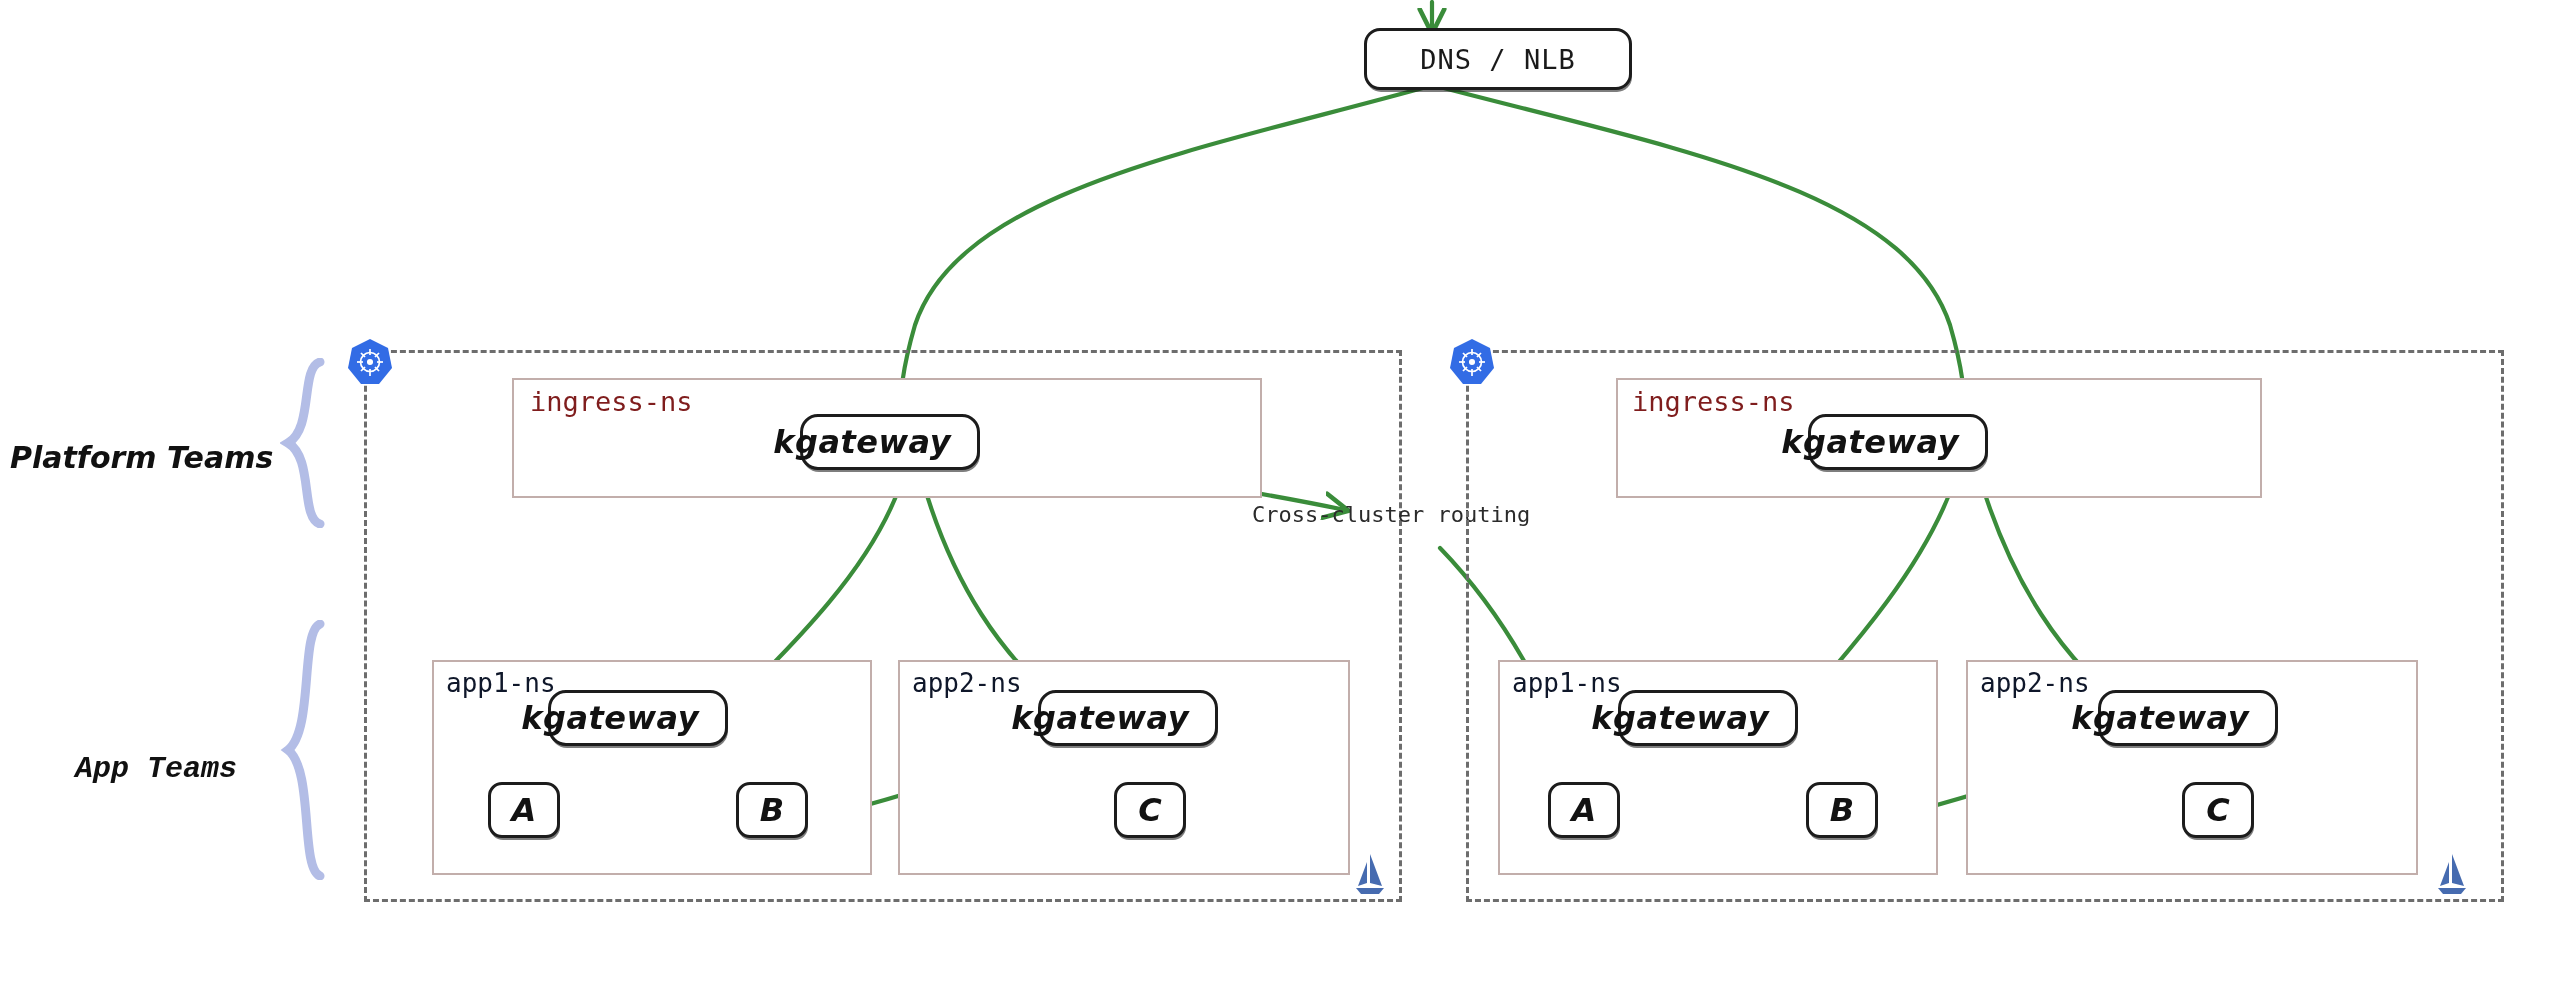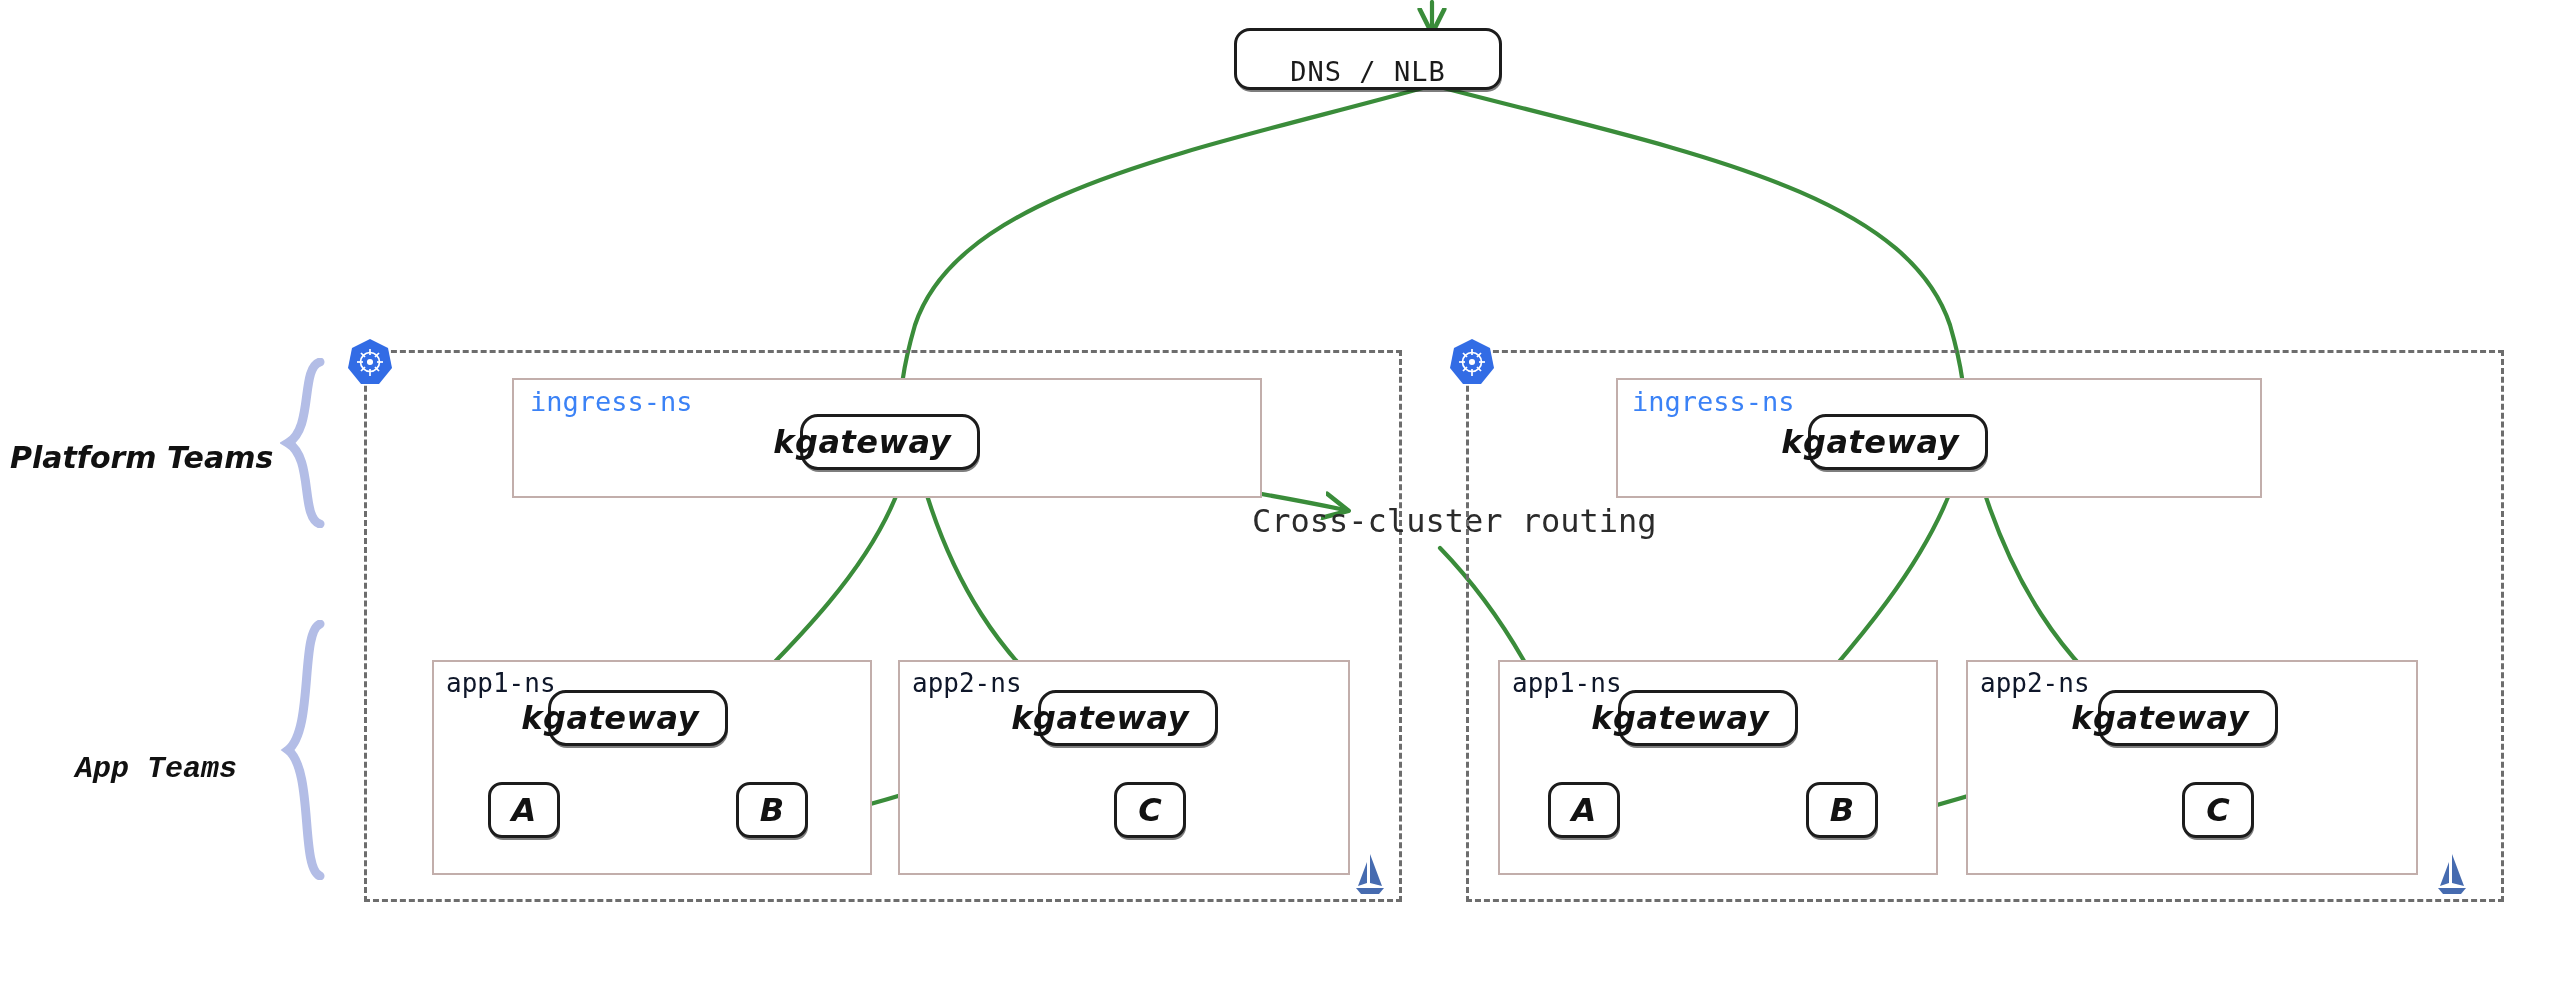--- a/index.html
+++ b/index.html
@@ -21,28 +21,28 @@
     position: absolute;
     left: 0; top: 0;
     width: 2576px;
     height: 986px;
     pointer-events: none;
   }
 
   
   .mono-label {
     font-family: "DejaVu Sans Mono", "Liberation Mono", monospace;
-    font-size: 32px;
+    font-size: 22px;
     color: #2b2b2b;
     white-space: nowrap;
   }
   .ns-label-red {
     font-family: "DejaVu Sans Mono", "Liberation Mono", monospace;
     font-size: 27px;
-    color: #3b82f6;
+    color: #7f1d1d;
     white-space: nowrap;
   }
   .ns-label-gray {
     font-family: "DejaVu Sans Mono", "Liberation Mono", monospace;
     font-size: 26px;
     color: #0f172a;
     white-space: nowrap;
   }
   .hand {
     font-family: "DejaVu Sans", sans-serif;
@@ -170,21 +170,21 @@
   <svg class="brace" style="left:280px; top:358px; width:46px; height:170px;" viewBox="0 0 46 170">
     <path d="M40,4 C20,10 34,70 8,85 C34,100 20,160 40,166" fill="none" stroke="#b3bde6" stroke-width="9" stroke-linecap="round"></path>
   </svg>
   <div class="team-label hand" style="left:10px; top:440px;">Platform Teams</div>
 
   <svg class="brace" style="left:280px; top:620px; width:46px; height:260px;" viewBox="0 0 46 260">
     <path d="M40,4 C20,12 34,110 8,130 C34,150 20,248 40,256" fill="none" stroke="#b3bde6" stroke-width="9" stroke-linecap="round"></path>
   </svg>
   <div class="team-label hand" style="left:75px; top:752px;font-family:Liberation Mono, monospace;">App Teams</div>
 
-  <div class="node-box dns-box" style="left:1234px; top:28px;align-items:flex-end;">
+  <div class="node-box dns-box" style="left:1364px; top:28px;">
     <span class="lbl">DNS / NLB</span>
   </div>
 
   <div class="cluster" style="left:364px; top:350px; width:1038px; height:552px;"></div>
 
   <svg class="k8s-corner" style="left:348px; top:338px; width:44px; height:48px;" viewBox="0 0 44 48">
     <path d="M22,1 L40,10 L44,30 L31,46 L13,46 L0,30 L4,10 Z" fill="#326ce5"></path>
     <g stroke="#ffffff" stroke-width="1.7" fill="none">
       <circle cx="22" cy="24" r="9.5"></circle>
       <circle cx="22" cy="24" r="2.2" fill="#ffffff"></circle>

